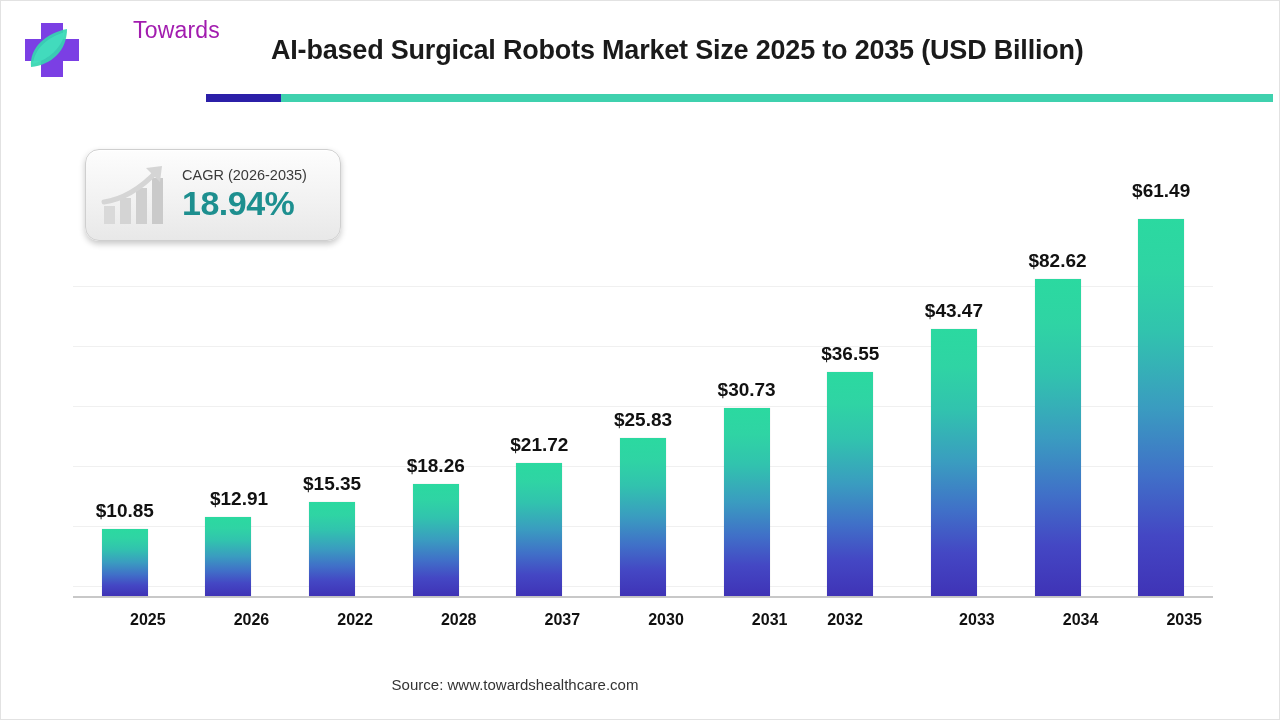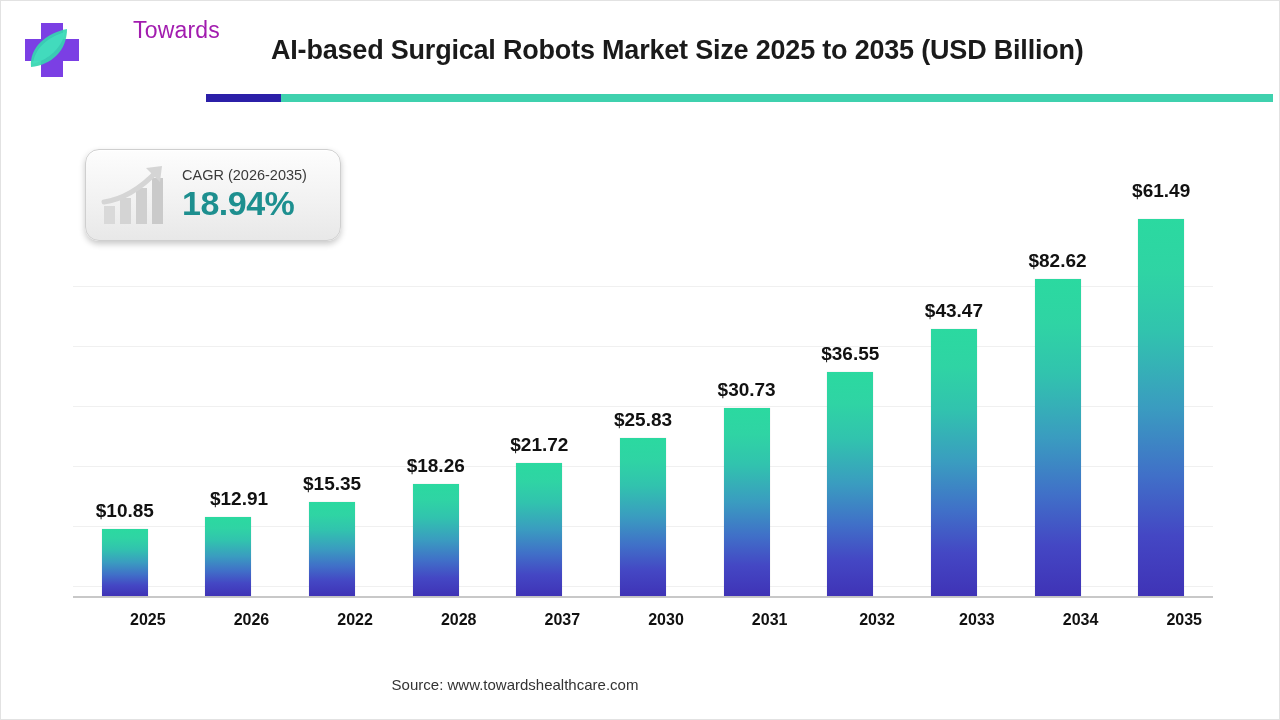--- a/index.html
+++ b/index.html
@@ -274,20 +274,20 @@
       <div class="bar-value" style="position: absolute; left: 1103.18px; top: 179px;">$61.49</div>
     </div>
   <div id="xlabels-layer">
       <div class="x-label" style="left: 123.818px;">2025</div>
       <div class="x-label" style="left: 227.455px;">2026</div>
       <div class="x-label" style="left: 331.091px;">2022</div>
       <div class="x-label" style="left: 434.727px;">2028</div>
       <div class="x-label" style="left: 538.364px;">2037</div>
       <div class="x-label" style="left: 642px;">2030</div>
       <div class="x-label" style="left: 745.636px;">2031</div>
-      <div class="x-label" style="left: 853px; text-align: center;">2032</div>
+      <div class="x-label" style="left: 821px; text-align: center;">2032</div>
       <div class="x-label" style="left: 952.909px;">2033</div>
       <div class="x-label" style="left: 1056.55px;">2034</div>
       <div class="x-label" style="left: 1160.18px;">2035</div>
     </div>
 
   <div id="source">Source: www.towardshealthcare.com</div>
 </div>
 
 </body></html>

